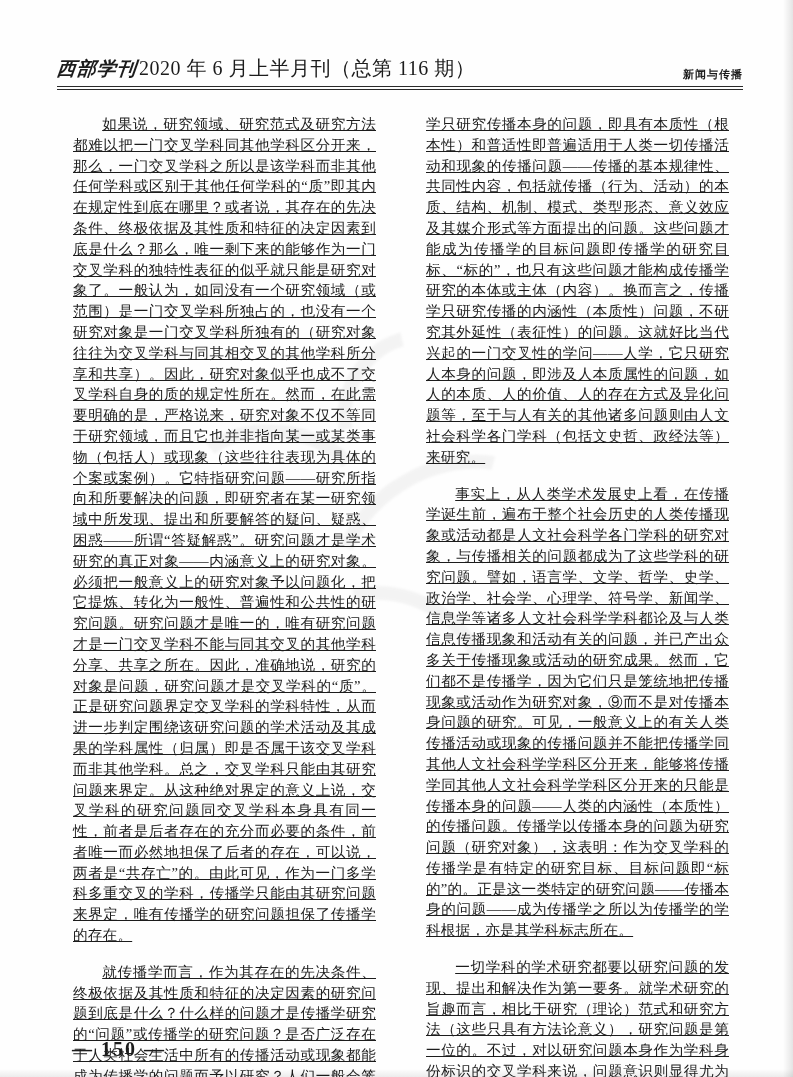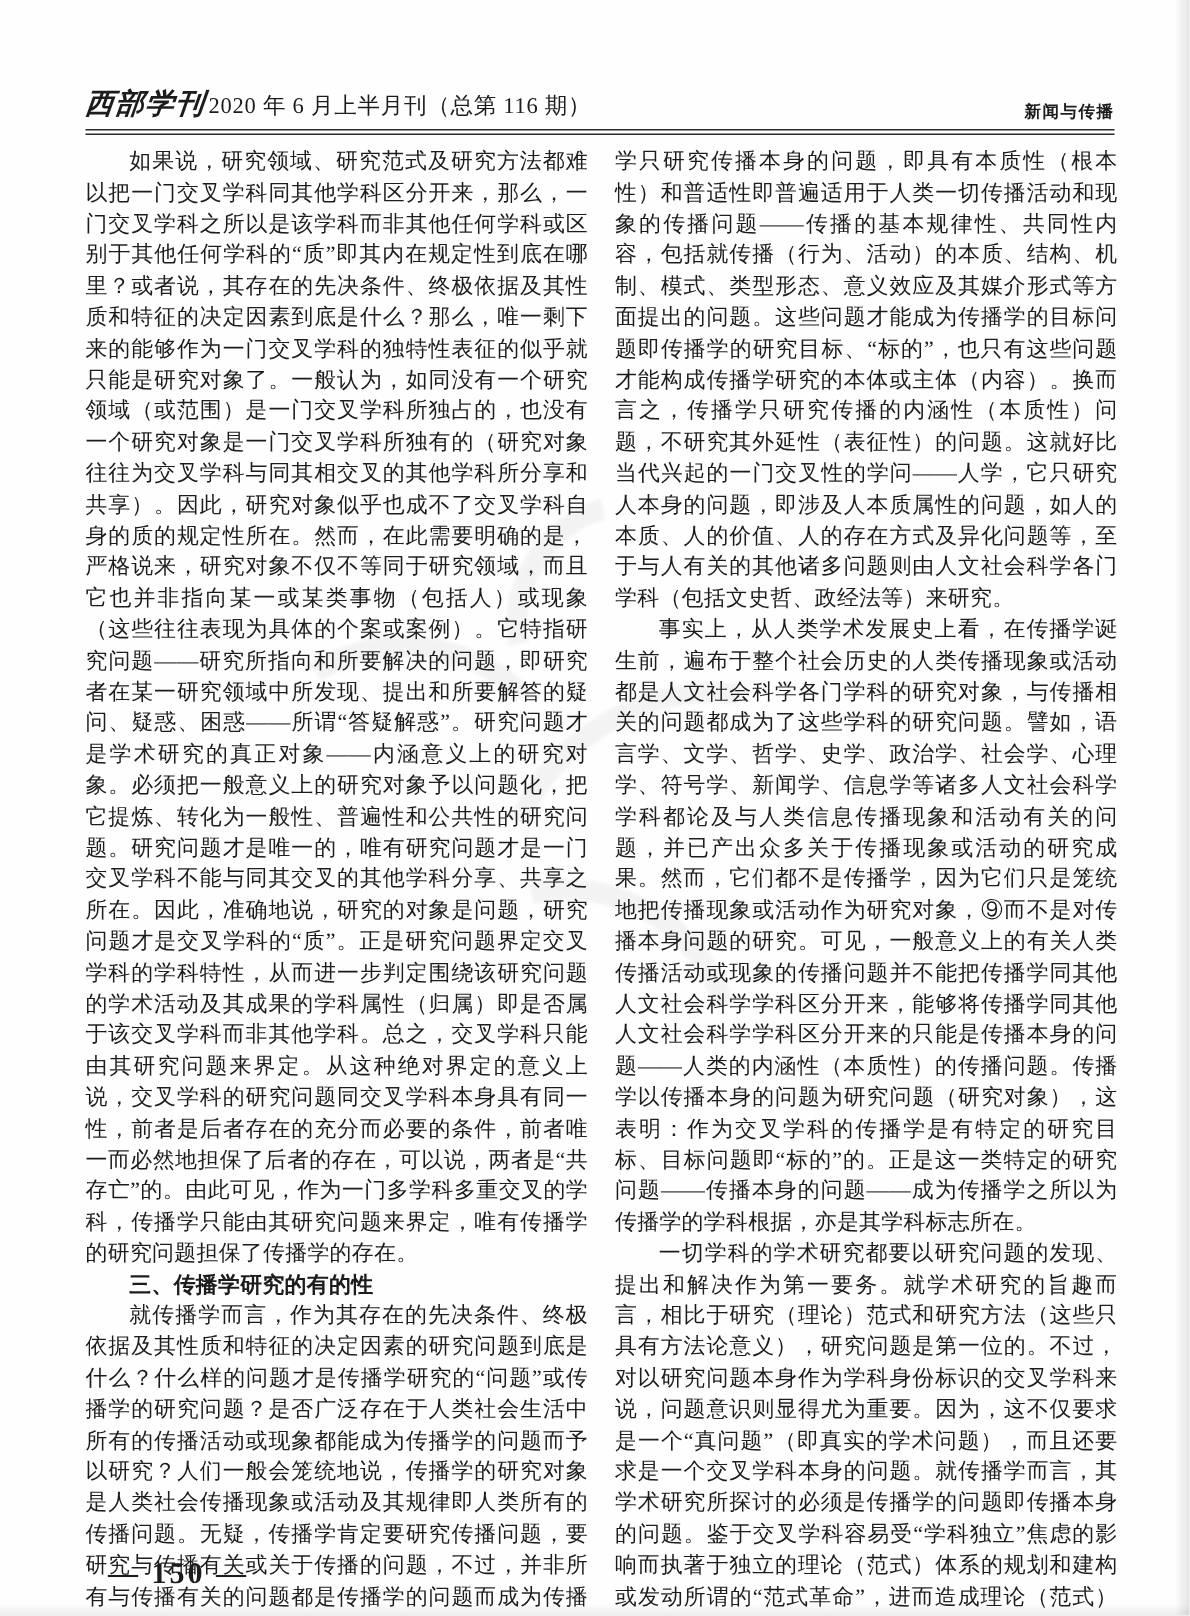--- a/index.html
+++ b/index.html
@@ -37,21 +37,21 @@
   .header-left { display: flex; align-items: baseline; white-space: nowrap; }
   .journal-logo {
     font-weight: bold;
     font-style: italic;
     font-size: 19px;
     letter-spacing: 1px;
     margin-right: 2px;
     transform: skewX(-6deg);
     display: inline-block;
   }
-  .issue-info { font-size: 15px; letter-spacing: 0.5px; }
+  .issue-info { font-size: 20px; letter-spacing: 0.5px; }
   .section-name { font-size: 11px; font-weight: bold; letter-spacing: 1px; }
   .double-rule {
     position: absolute;
     left: 57px; right: 50px; top: 86px;
     height: 4px;
     border-top: 1.6px solid #2a2a2a;
     border-bottom: 1.6px solid #2a2a2a;
   }
 
   .columns {
@@ -62,21 +62,21 @@
     gap: 18px;
   }
   .col {
     width: 335px;
     font-size: 14.6px;
     line-height: 20.8px;
     text-align: justify;
     text-justify: inter-ideograph;
     letter-spacing: 0.2px;
   }
-  .col p { margin: 0; }
+  .col p { margin: 16px; text-decoration: underline; }
   .indent { text-indent: 2em; }
   .col-heading {
     font-weight: bold;
     text-indent: 2em;
     font-family: "Liberation Sans", "DejaVu Sans", sans-serif;
     font-size: 14.6px;
   }
 
   .footer {
     position: absolute;
@@ -124,21 +124,20 @@
   <div class="watermark">
     <div class="wm-stroke wm-s1"></div>
     <div class="wm-stroke wm-s2"></div>
     <div class="wm-stroke wm-s3"></div>
     <div class="wm-stroke wm-s4"></div>
   </div>
 
   <div class="columns">
     <div class="col">
       <p class="indent">如果说，研究领域、研究范式及研究方法都难以把一门交叉学科同其他学科区分开来，那么，一门交叉学科之所以是该学科而非其他任何学科或区别于其他任何学科的“质”即其内在规定性到底在哪里？或者说，其存在的先决条件、终极依据及其性质和特征的决定因素到底是什么？那么，唯一剩下来的能够作为一门交叉学科的独特性表征的似乎就只能是研究对象了。一般认为，如同没有一个研究领域（或范围）是一门交叉学科所独占的，也没有一个研究对象是一门交叉学科所独有的（研究对象往往为交叉学科与同其相交叉的其他学科所分享和共享）。因此，研究对象似乎也成不了交叉学科自身的质的规定性所在。然而，在此需要明确的是，严格说来，研究对象不仅不等同于研究领域，而且它也并非指向某一或某类事物（包括人）或现象（这些往往表现为具体的个案或案例）。它特指研究问题——研究所指向和所要解决的问题，即研究者在某一研究领域中所发现、提出和所要解答的疑问、疑惑、困惑——所谓“答疑解惑”。研究问题才是学术研究的真正对象——内涵意义上的研究对象。必须把一般意义上的研究对象予以问题化，把它提炼、转化为一般性、普遍性和公共性的研究问题。研究问题才是唯一的，唯有研究问题才是一门交叉学科不能与同其交叉的其他学科分享、共享之所在。因此，准确地说，研究的对象是问题，研究问题才是交叉学科的“质”。正是研究问题界定交叉学科的学科特性，从而进一步判定围绕该研究问题的学术活动及其成果的学科属性（归属）即是否属于该交叉学科而非其他学科。总之，交叉学科只能由其研究问题来界定。从这种绝对界定的意义上说，交叉学科的研究问题同交叉学科本身具有同一性，前者是后者存在的充分而必要的条件，前者唯一而必然地担保了后者的存在，可以说，两者是“共存亡”的。由此可见，作为一门多学科多重交叉的学科，传播学只能由其研究问题来界定，唯有传播学的研究问题担保了传播学的存在。</p>
-      <p class="col-heading">三、传播学研究的有的性</p>
       <p class="indent">就传播学而言，作为其存在的先决条件、终极依据及其性质和特征的决定因素的研究问题到底是什么？什么样的问题才是传播学研究的“问题”或传播学的研究问题？是否广泛存在于人类社会生活中所有的传播活动或现象都能成为传播学的问题而予以研究？人们一般会笼统地说，传播学的研究对象是人类社会传播现象或活动及其规律即人类所有的传播问题。无疑，传播学肯定要研究传播问题，要研究与传播有关或关于传播的问题，不过，并非所有与传播有关的问题都是传播学的问题而成为传播学的研究对象。作为一门相对独立的学科，传播</p>
     </div>
     <div class="col">
       <p>学只研究传播本身的问题，即具有本质性（根本性）和普适性即普遍适用于人类一切传播活动和现象的传播问题——传播的基本规律性、共同性内容，包括就传播（行为、活动）的本质、结构、机制、模式、类型形态、意义效应及其媒介形式等方面提出的问题。这些问题才能成为传播学的目标问题即传播学的研究目标、“标的”，也只有这些问题才能构成传播学研究的本体或主体（内容）。换而言之，传播学只研究传播的内涵性（本质性）问题，不研究其外延性（表征性）的问题。这就好比当代兴起的一门交叉性的学问——人学，它只研究人本身的问题，即涉及人本质属性的问题，如人的本质、人的价值、人的存在方式及异化问题等，至于与人有关的其他诸多问题则由人文社会科学各门学科（包括文史哲、政经法等）来研究。</p>
       <p class="indent">事实上，从人类学术发展史上看，在传播学诞生前，遍布于整个社会历史的人类传播现象或活动都是人文社会科学各门学科的研究对象，与传播相关的问题都成为了这些学科的研究问题。譬如，语言学、文学、哲学、史学、政治学、社会学、心理学、符号学、新闻学、信息学等诸多人文社会科学学科都论及与人类信息传播现象和活动有关的问题，并已产出众多关于传播现象或活动的研究成果。然而，它们都不是传播学，因为它们只是笼统地把传播现象或活动作为研究对象，⑨而不是对传播本身问题的研究。可见，一般意义上的有关人类传播活动或现象的传播问题并不能把传播学同其他人文社会科学学科区分开来，能够将传播学同其他人文社会科学学科区分开来的只能是传播本身的问题——人类的内涵性（本质性）的传播问题。传播学以传播本身的问题为研究问题（研究对象），这表明：作为交叉学科的传播学是有特定的研究目标、目标问题即“标的”的。正是这一类特定的研究问题——传播本身的问题——成为传播学之所以为传播学的学科根据，亦是其学科标志所在。</p>
       <p class="indent">一切学科的学术研究都要以研究问题的发现、提出和解决作为第一要务。就学术研究的旨趣而言，相比于研究（理论）范式和研究方法（这些只具有方法论意义），研究问题是第一位的。不过，对以研究问题本身作为学科身份标识的交叉学科来说，问题意识则显得尤为重要。因为，这不仅要求是一个“真问题”（即真实的学术问题），而且还要求是一个交叉学科本身的问题。就传播学而言，其学术研究所探讨的必须是传播学的问题即传播本身的问题。鉴于交叉学科容易受“学科独立”焦虑的影响而执著于独立的理论（范式）体系的规划和建构或发动所谓的“范式革命”，进而造成理论（范式）从研究工具僭越成研究目的本身的学术异化现象，以研究问题为本位</p>
     </div>
   </div>
 
   <div class="footer">— 150 —</div>

